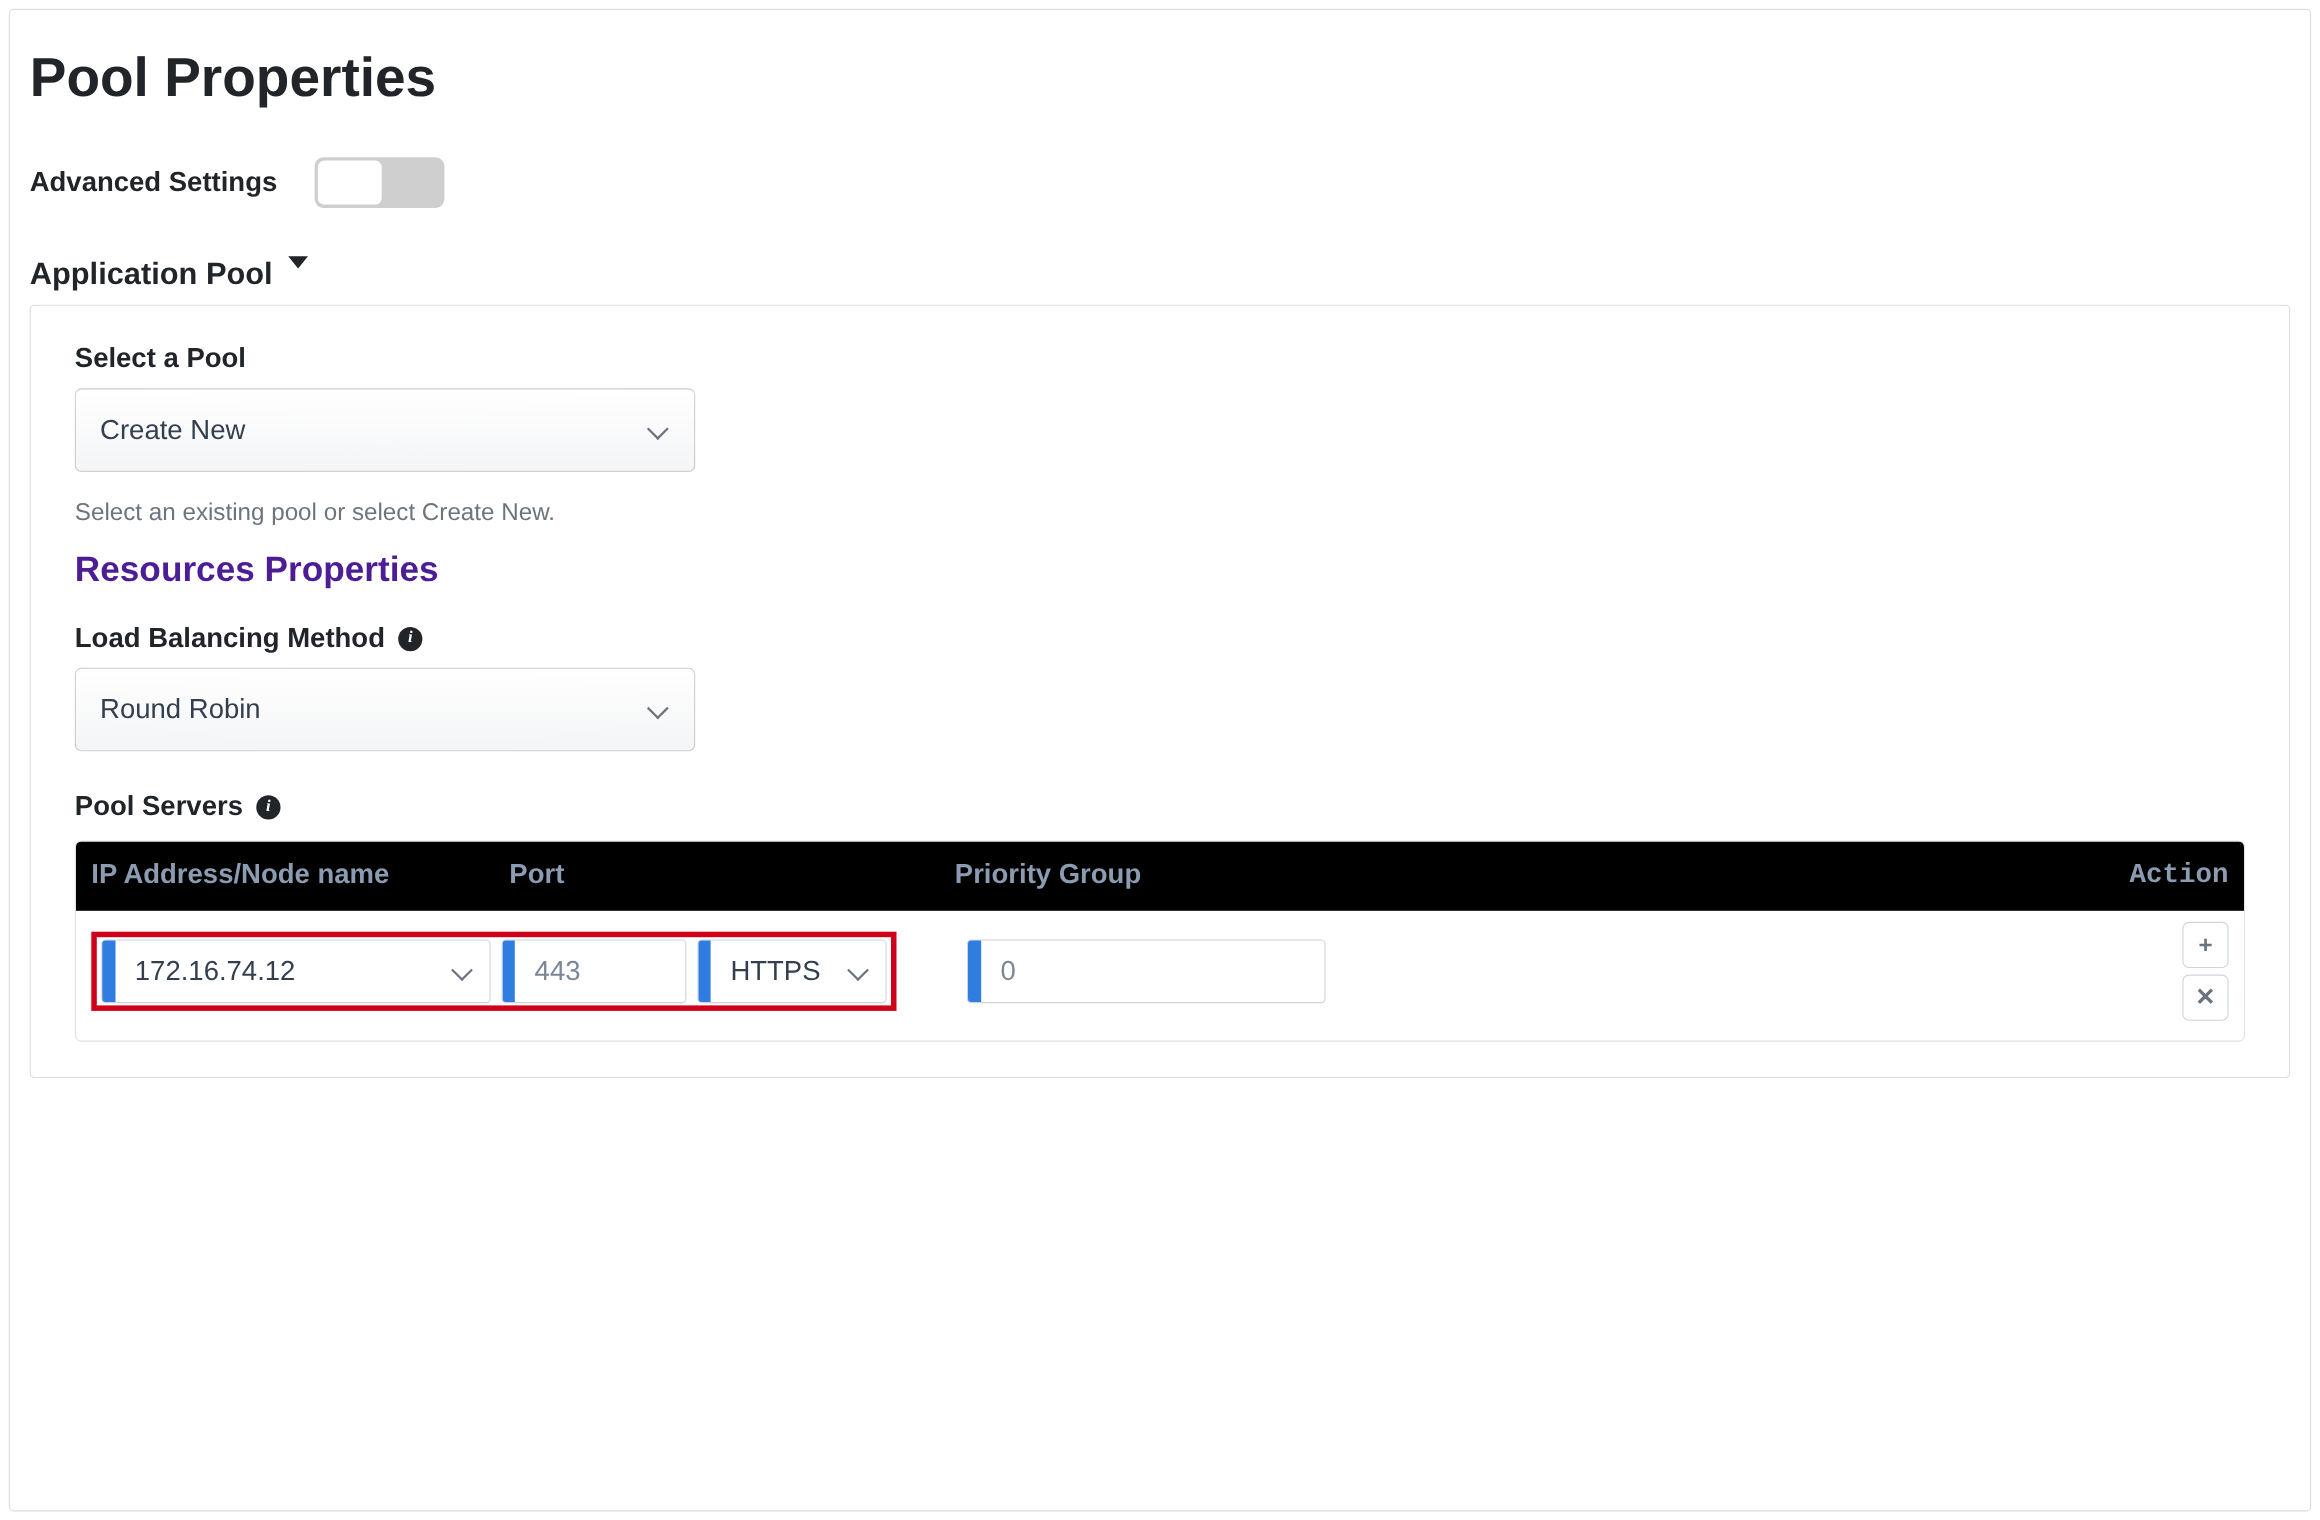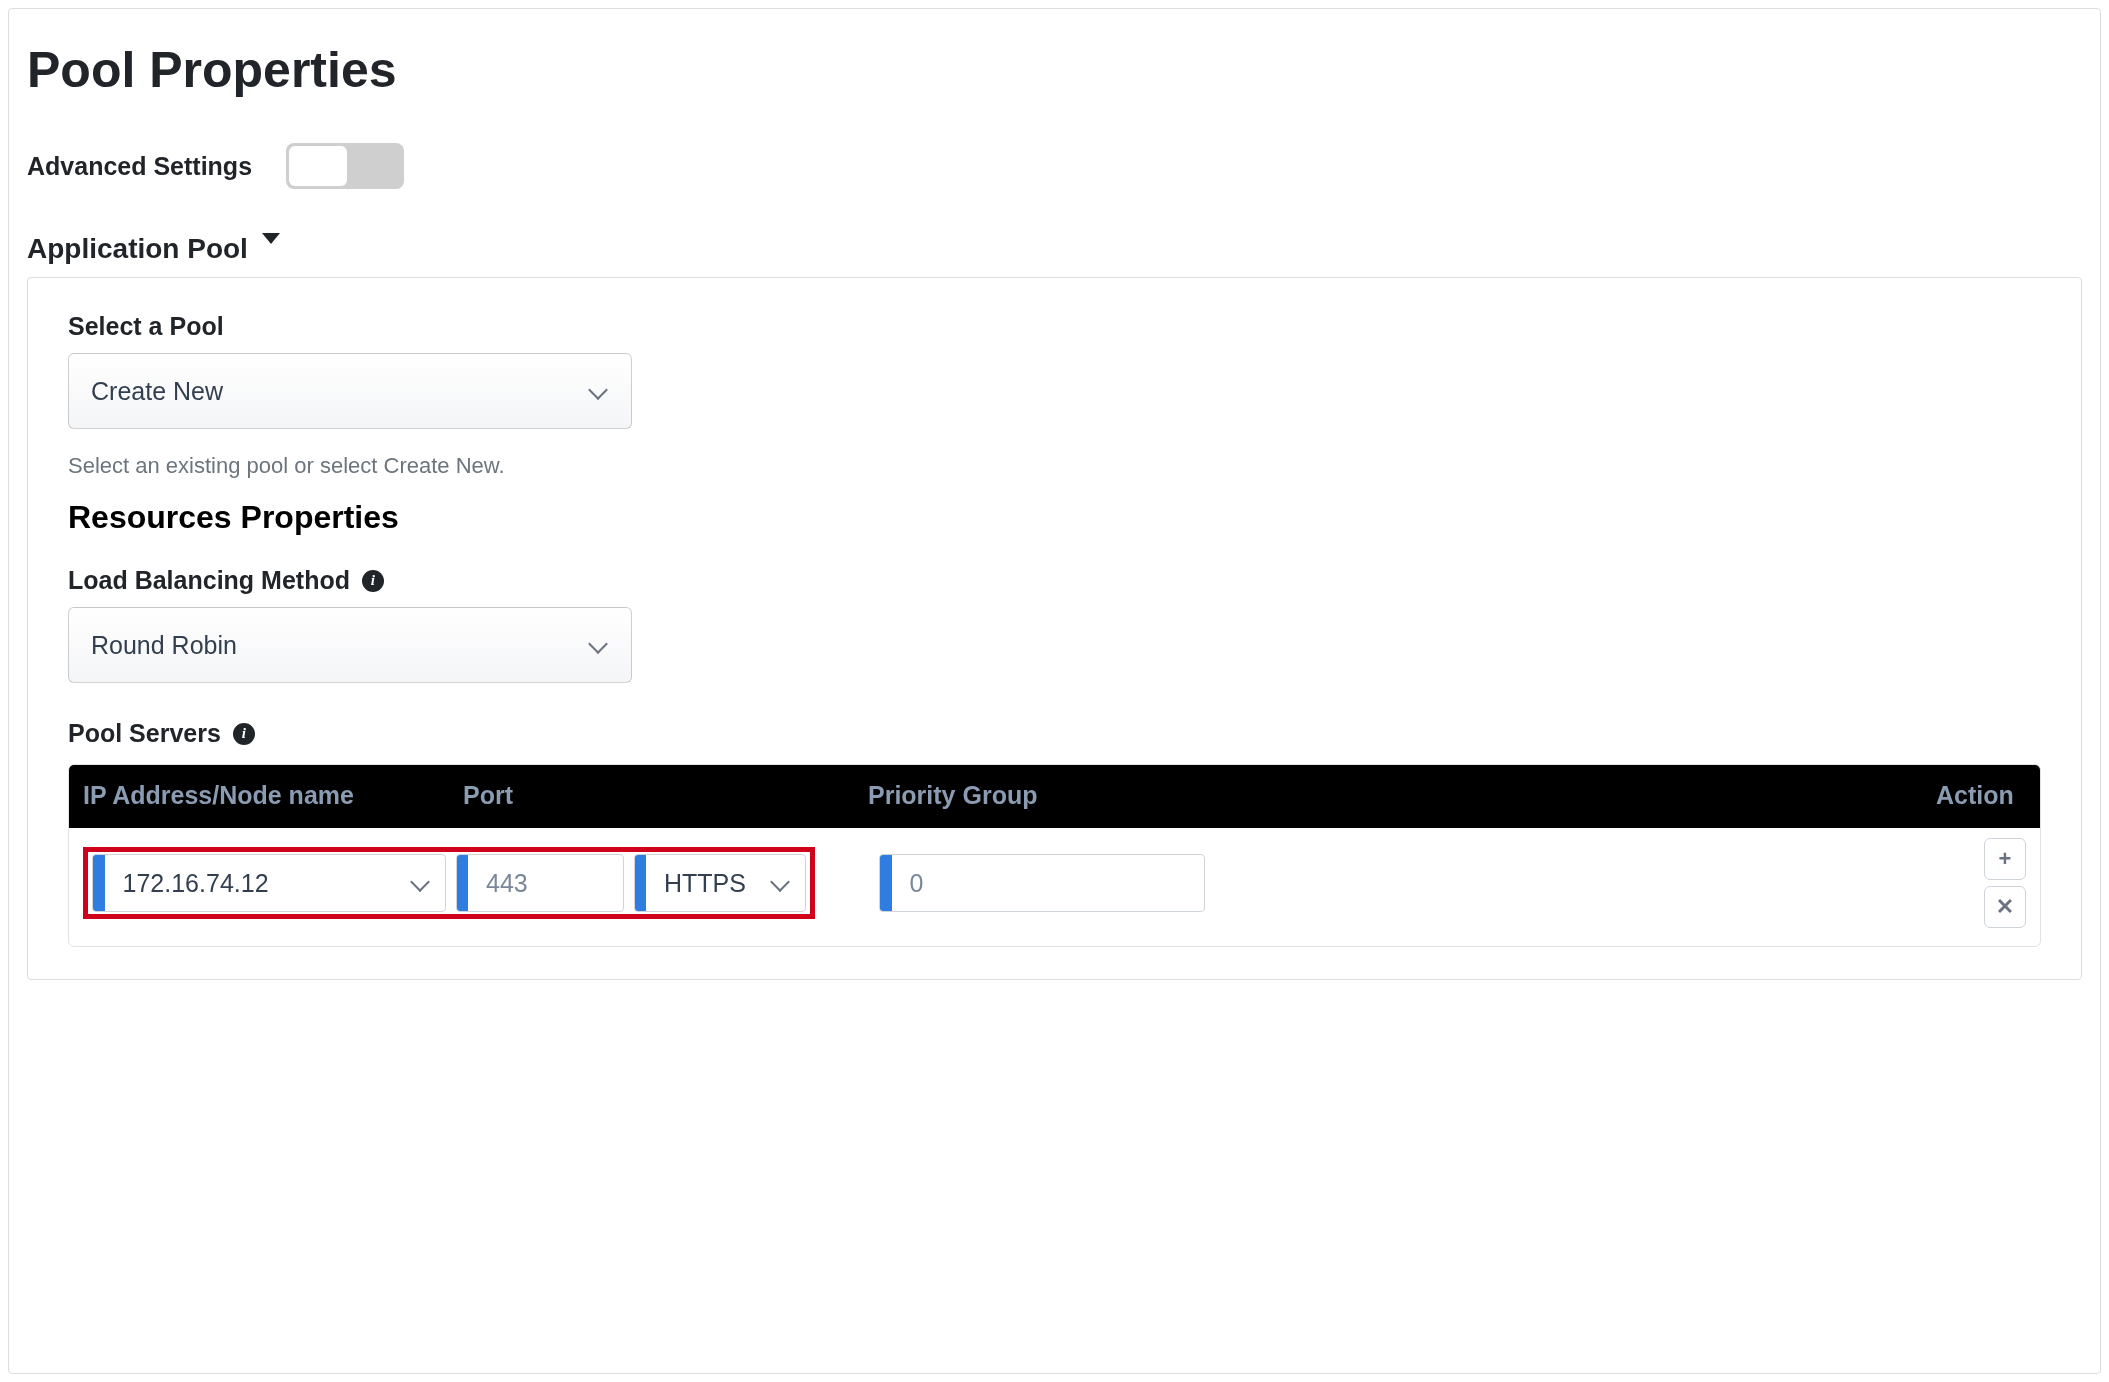--- a/index.html
+++ b/index.html
@@ -110,21 +110,21 @@
       top: 2px; left: 2px;
     }
     .help-text {
       font-size: 22px;
       color: #6c757d;
       margin-top: 24px;
     }
     .sub-heading {
       font-size: 32px;
       font-weight: 700;
-      color: #000000;
+      color: #4c1d95;
       margin-top: 12px;
       margin-bottom: 30px;
     }
     .info-icon {
       display: inline-flex;
       width: 22px; height: 22px;
       border-radius: 50%;
       background: #212529;
       color: #fff;
       font-family: Georgia, serif;
@@ -146,21 +146,21 @@
       padding: 16px 14px 18px 14px;
     }
     .th {
       font-size: 25px;
       font-weight: 700;
       color: #8a9bb2;
     }
     .th-ip { width: 380px; }
     .th-port { width: 405px; }
     .th-pg { width: 370px; }
-    .th-action { text-align: left; flex: 0 0 90px; margin-left: auto; }
+    .th-action { text-align: left; flex: 0 0 90px; margin-left: auto; font-family: Liberation Mono, monospace; }
     .trow {
       display: flex;
       align-items: center;
       padding: 10px 14px 18px 14px;
       gap: 16px;
     }
     .highlight-group {
       display: flex;
       border: 5px solid #d0021b;
       padding: 2px 4px;

